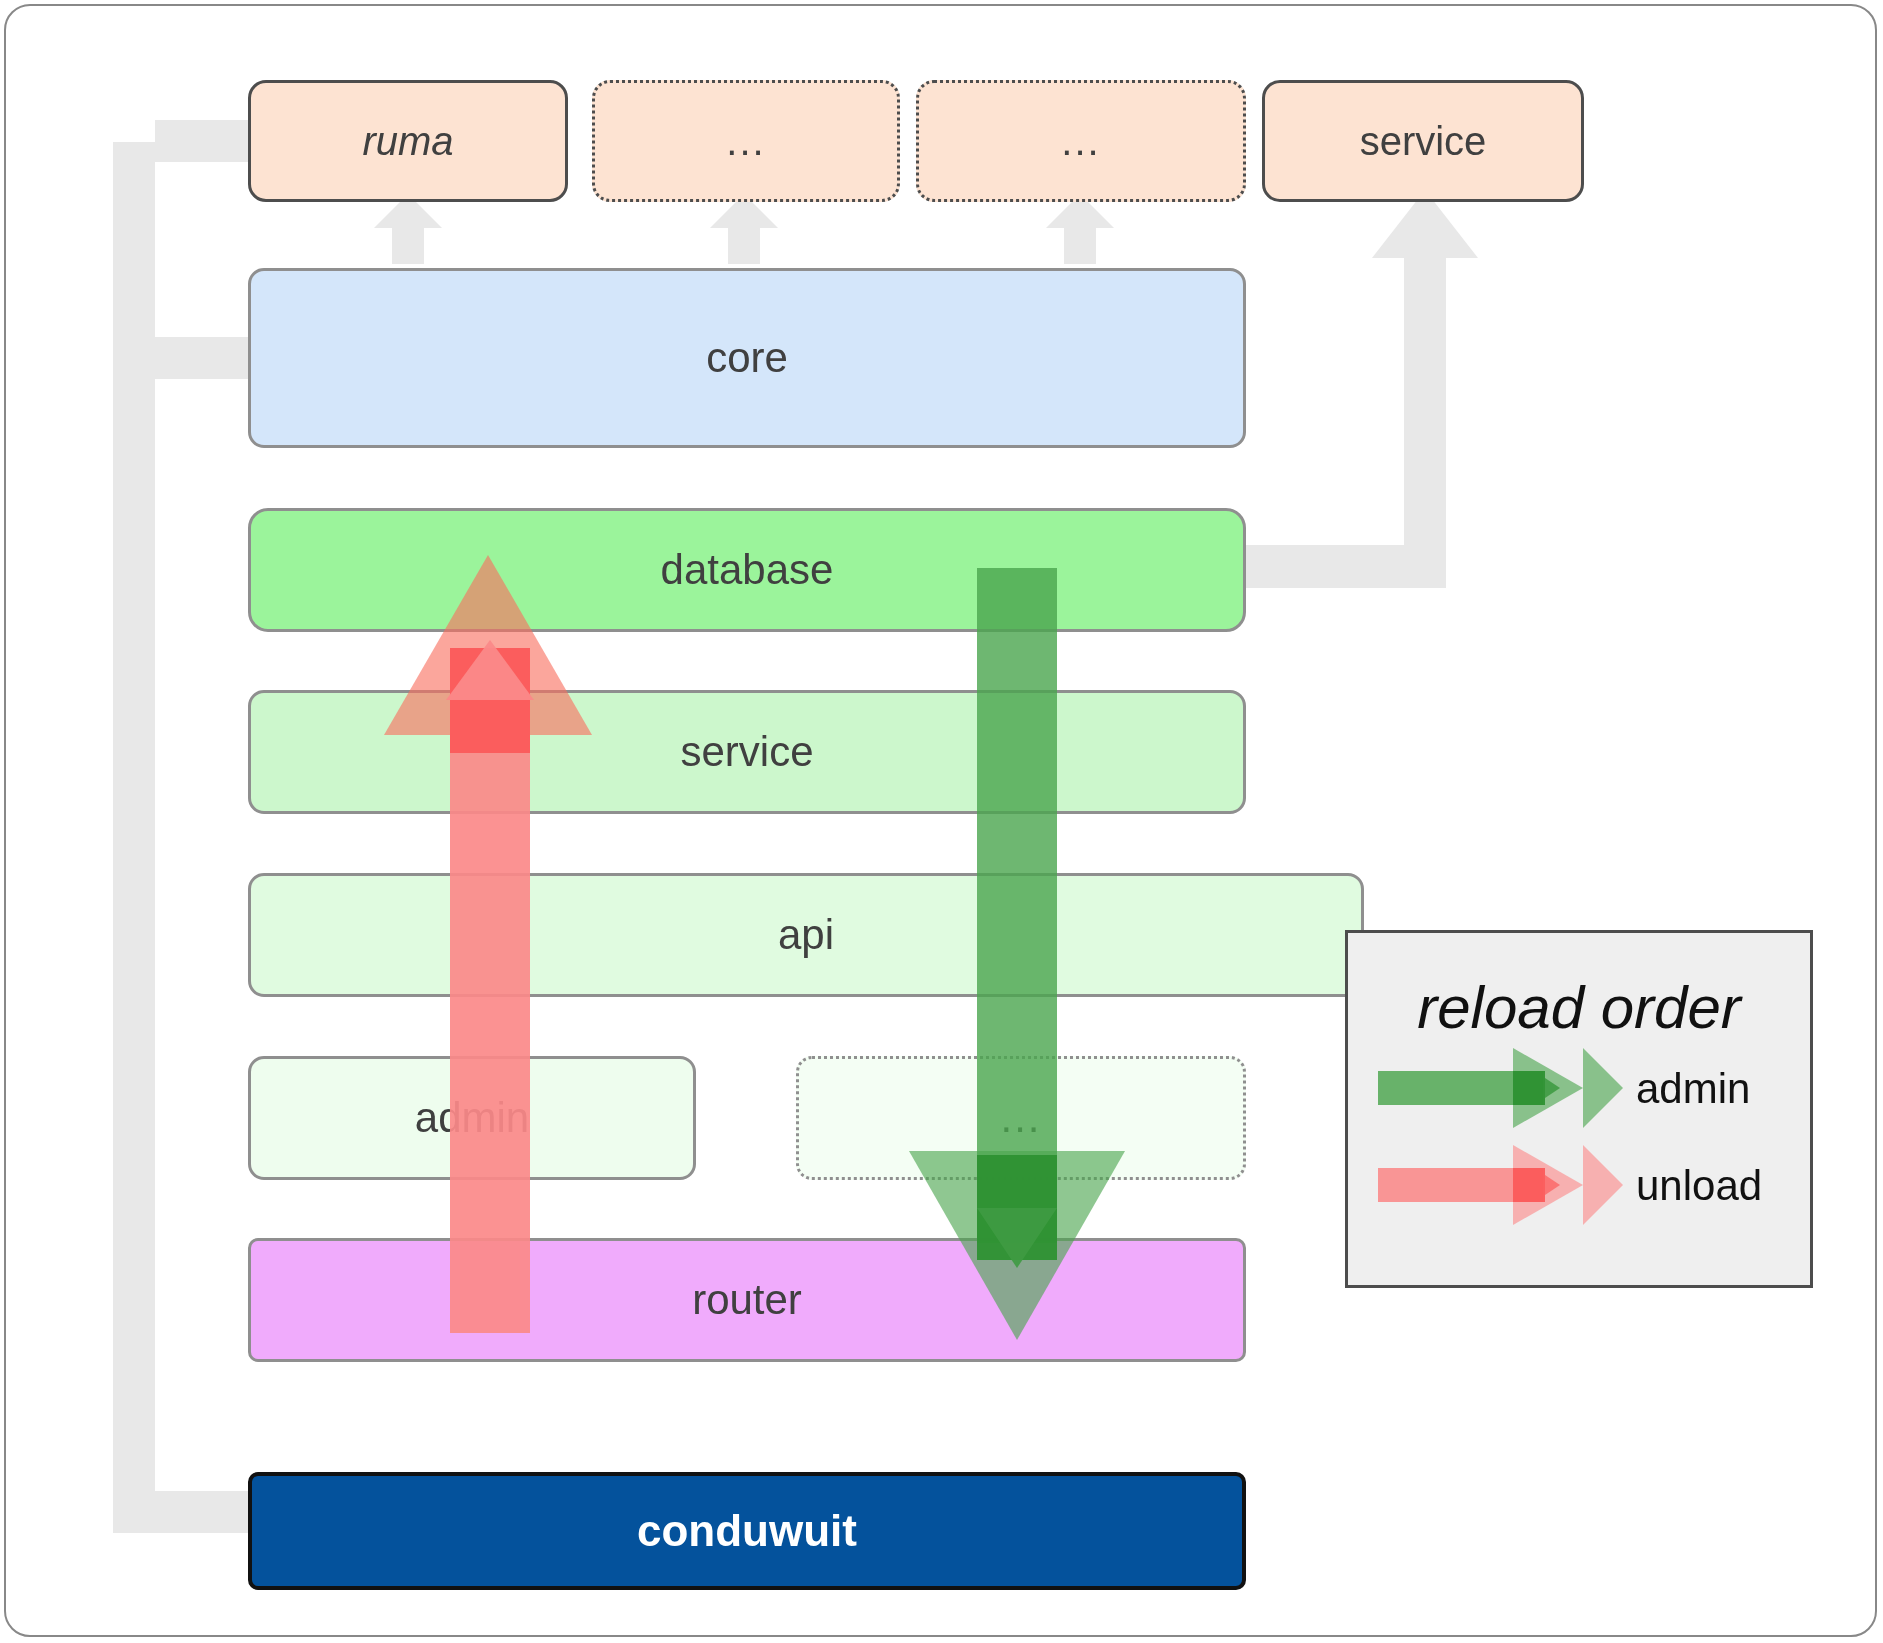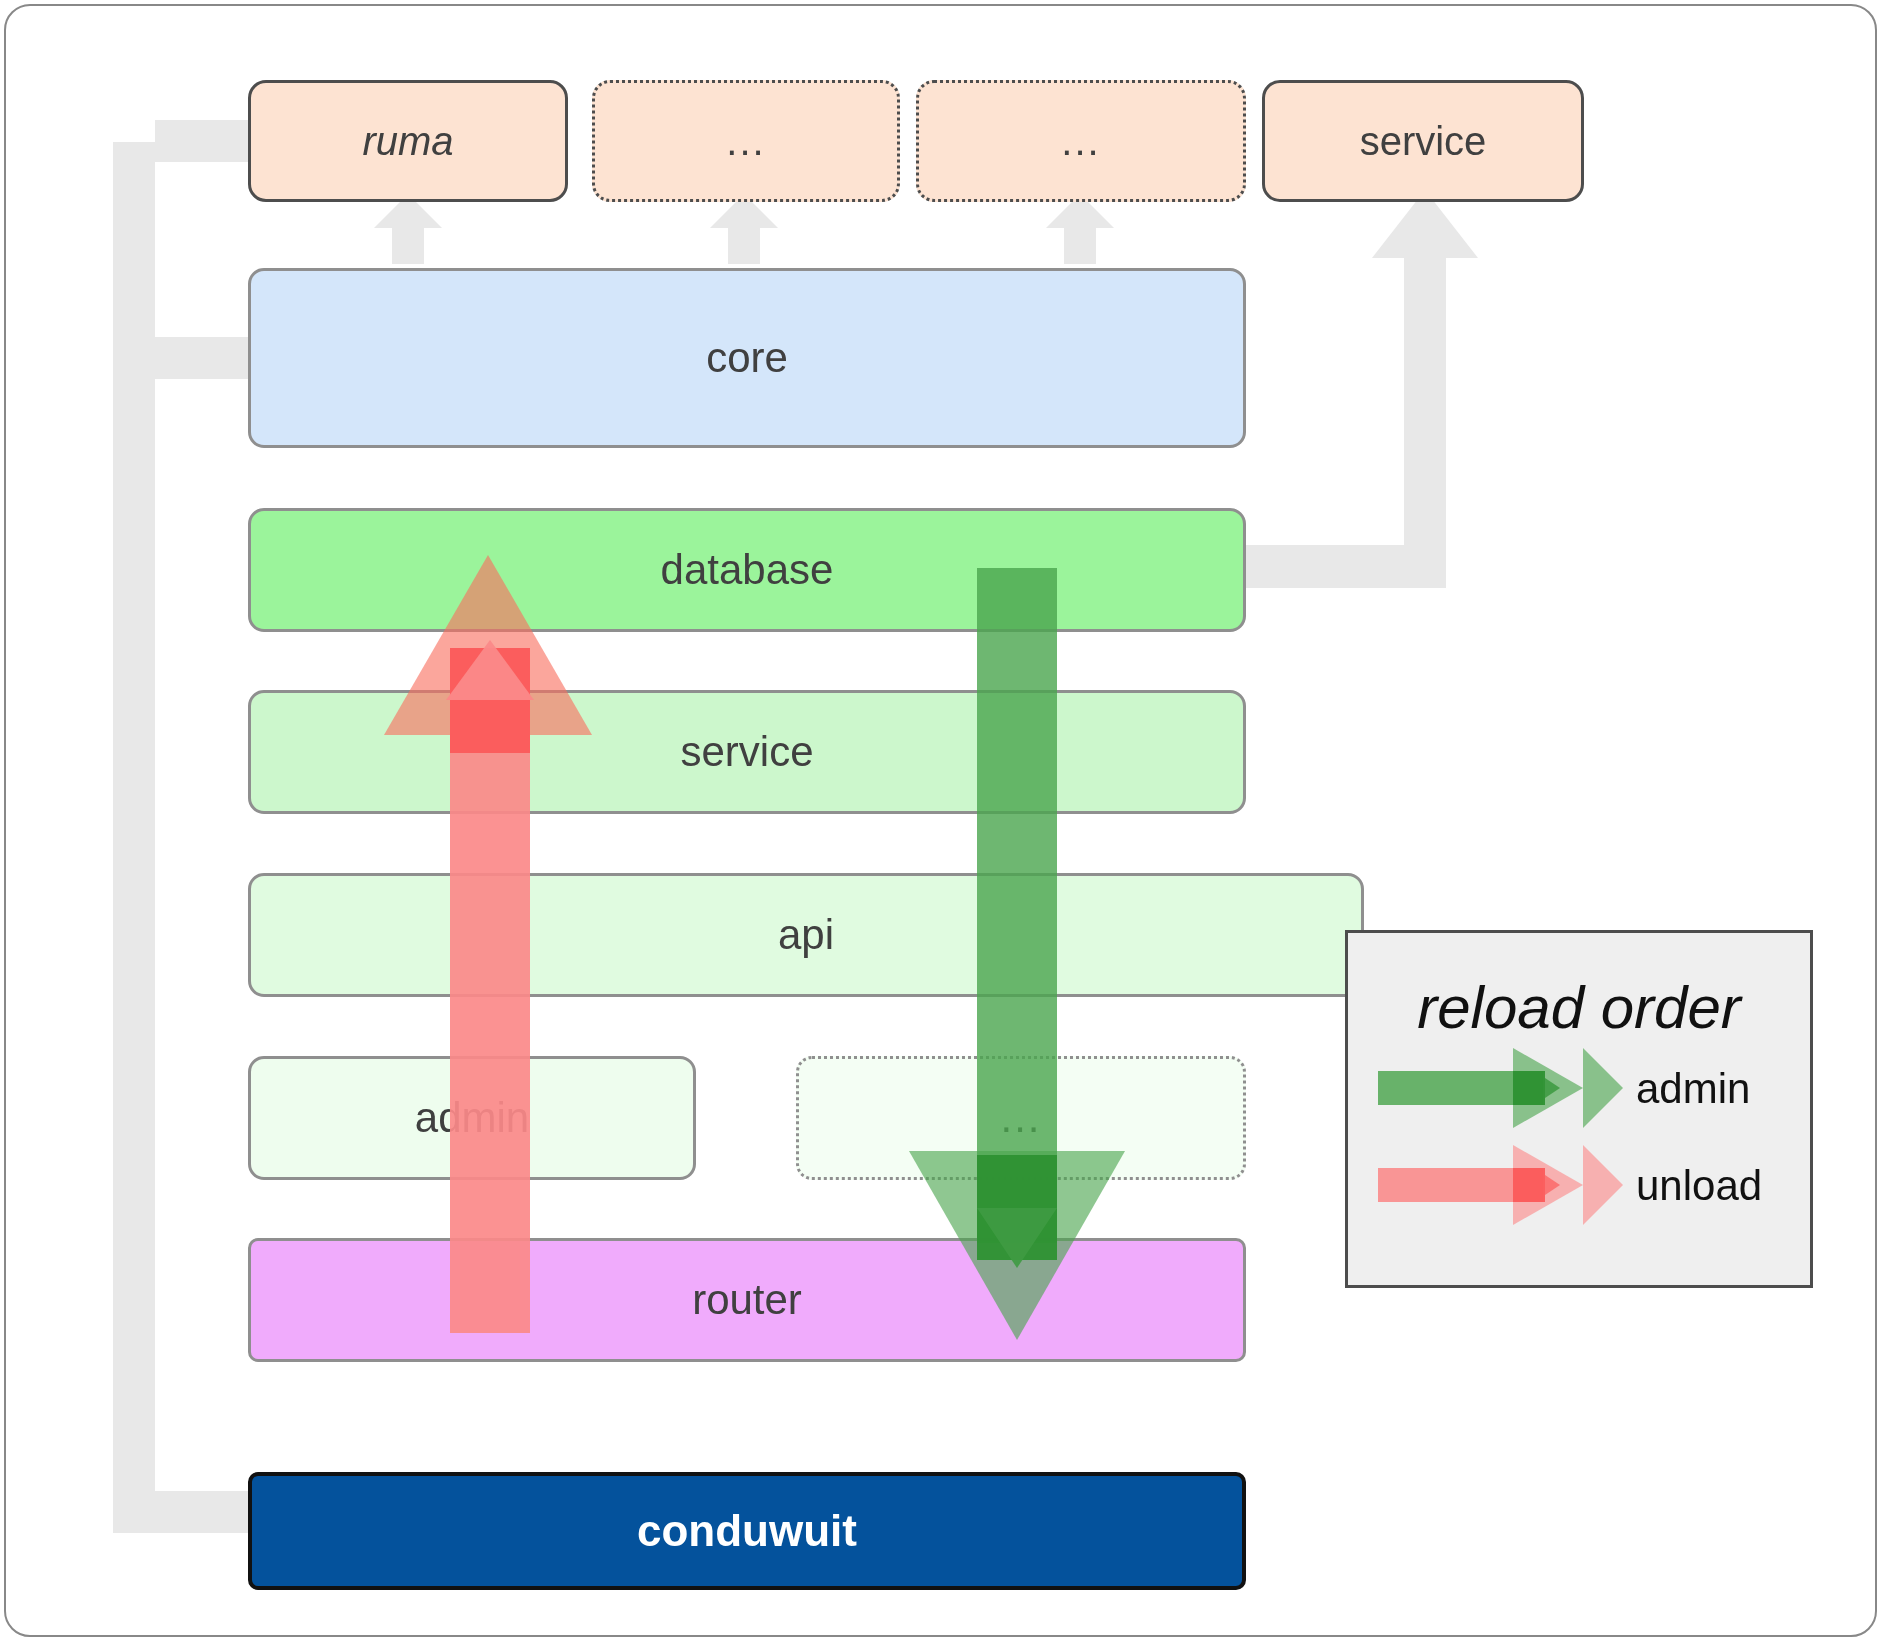--- a/index.html
+++ b/index.html
@@ -172,21 +172,21 @@
   </div>
 
   <div class="node dep" style="left:1262px; top:80px; width:322px; height:122px;">
     <span class="label">service</span>
   </div>
 
   <div class="node core" style="left:248px; top:268px; width:998px; height:180px;">
     <span class="label">core</span>
   </div>
 
-  <div class="node layer lyr-database" style="left:248px; top:508px; width:998px; height:124px;">
+  <div class="node layer lyr-database" style="left:248px; top:508px; width:998px; height:124px;border-radius:20px;">
     <span class="label">database</span>
   </div>
 
   <div class="node layer lyr-service" style="left:248px; top:690px; width:998px; height:124px;">
     <span class="label">service</span>
   </div>
 
   <div class="node layer lyr-api" style="left:248px; top:873px; width:1116px; height:124px;">
     <span class="label">api</span>
   </div>

